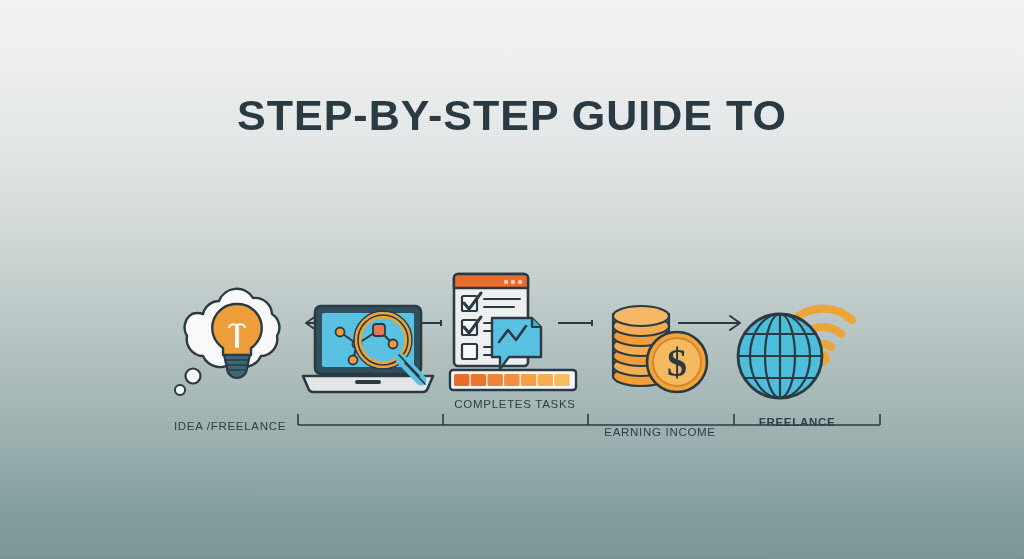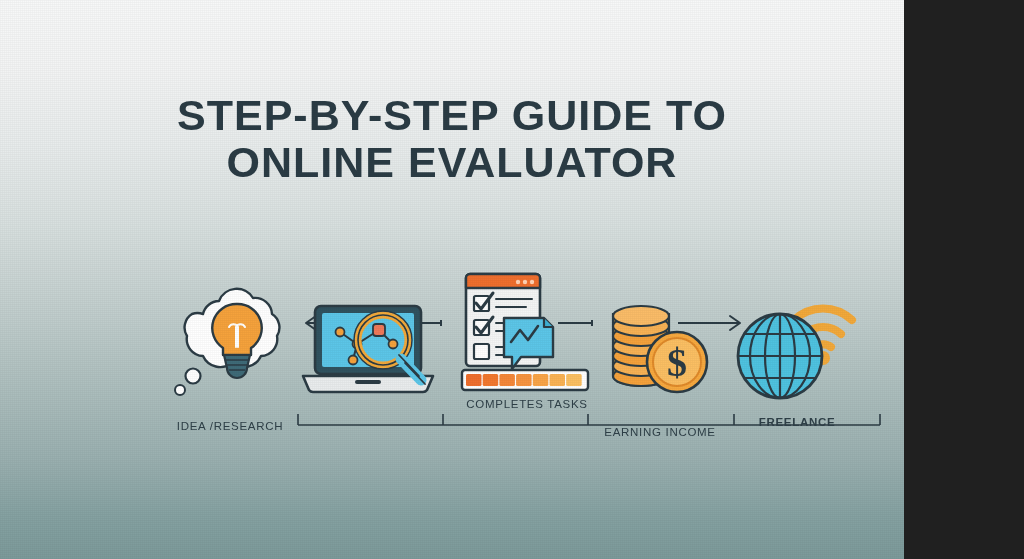--- a/index.html
+++ b/index.html
@@ -2,21 +2,21 @@
 <html><head>
 <meta charset="utf-8">
 <style>
   html, body {
     margin: 0;
     padding: 0;
     background: #202020;
   }
   #canvas {
     position: relative;
-    width: 904px;
+    width: 1024px;
     height: 559px;
     overflow: hidden;
     font-family: "Liberation Sans", sans-serif;
     background: linear-gradient(to bottom,
         #f7f8f8 0%,
         #f3f4f4 12%,
         #e8ecec 26%,
         #d8e0df 40%,
         #c4d0cf 54%,
         #afc0bf 68%,
@@ -79,21 +79,21 @@
     white-space: nowrap;
   }
 
   
   #node-idea { left: 155px; top: 22px; }
 
   
   #node-laptop { left: 295px; top: 30px; }
 
   
-  #node-tasks { left: 452px; top: 0px; }
+  #node-tasks { left: 440px; top: 0px; }
 
   
   #node-income { left: 585px; top: 28px; }
 
   
   #node-freelance { left: 722px; top: 18px; font-weight: bold; }
 
   
   #connectors {
     position: absolute;
@@ -103,21 +103,20 @@
   }
   .stroke-dark { stroke: #2c3c45; fill: none; }
 </style>
 </head>
 <body>
 
 <div id="canvas">
 
   <div id="title-block">
     <span class="tline">STEP-BY-STEP GUIDE TO</span>
-    <span class="tline">ONLINE EVALUATOR</span>
   </div>
 
   <svg id="connectors" viewBox="0 0 1024 559">
 
     <g>
       <path class="stroke-dark" stroke-width="2" d="M441 320 L441 326"></path>
       <path class="stroke-dark" stroke-width="2" d="M441 323 L307 323"></path>
       <path class="stroke-dark" stroke-width="2" stroke-linecap="round" stroke-linejoin="round" d="M316 316 L306 323 L316 330"></path>
     </g>
 
@@ -168,21 +167,21 @@
                    a24 24 0 0 1 14 44
                    l0 7 l-28 0 l0 -7
                    a24 24 0 0 1 14 -44 Z" fill="#f5a23c" stroke="#2c3c45" stroke-width="2.4" stroke-linejoin="round"></path>
 
           <path d="M74 43 a5 5 0 0 1 9 0 l0 20 M90 43 a5 5 0 0 0 -9 0 l0 20" fill="none" stroke="#ffffff" stroke-width="2" stroke-linecap="round"></path>
 
           <path d="M69 71 l26 0 l-3 13 a10 10 0 0 1 -20 0 Z" fill="#3f6b78" stroke="#2c3c45" stroke-width="2.2" stroke-linejoin="round"></path>
           <path d="M70 76 l24 0 M71 81 l22 0 M74 86 l16 0" stroke="#2c3c45" stroke-width="1.6"></path>
         </svg>
       </div>
-      <div class="caption">IDEA /RESEARCH</div>
+      <div class="caption">IDEA /FREELANCE</div>
     </div>
 
     <div class="node" id="node-laptop">
       <div class="art">
         <svg viewBox="0 0 150 120" width="150" height="120">
 
           <rect x="20" y="14" width="106" height="68" rx="6" fill="#30525f" stroke="#2c3c45" stroke-width="2.6"></rect>
           <rect x="27" y="21" width="92" height="54" rx="2" fill="#5cc6e8"></rect>
 
           <g stroke="#2c3c45" stroke-width="2" fill="none">

